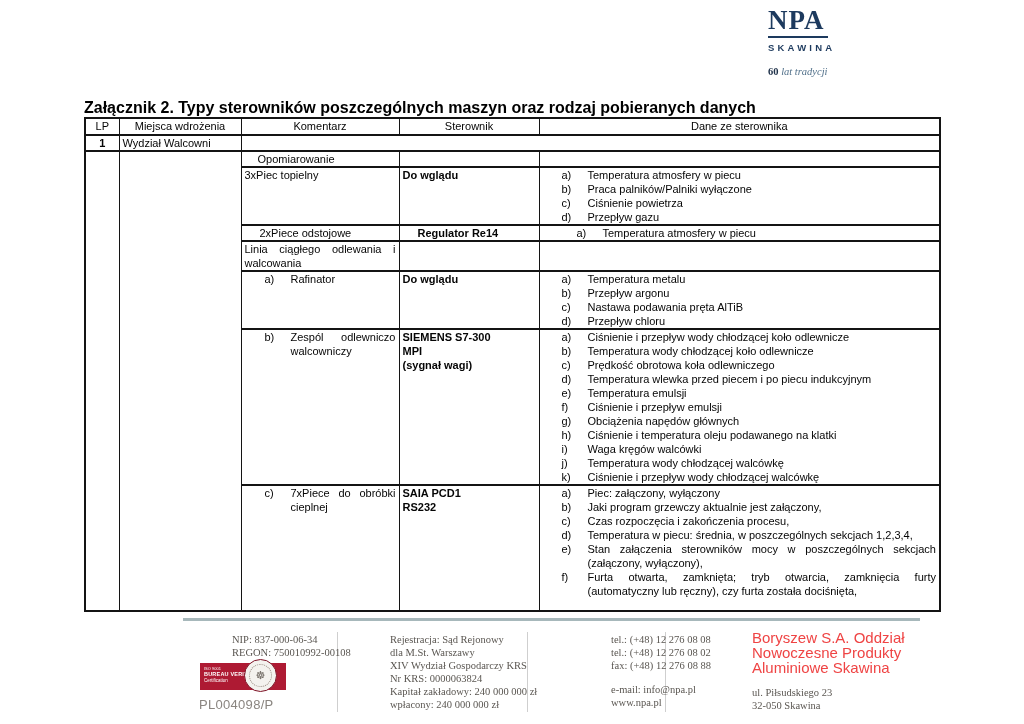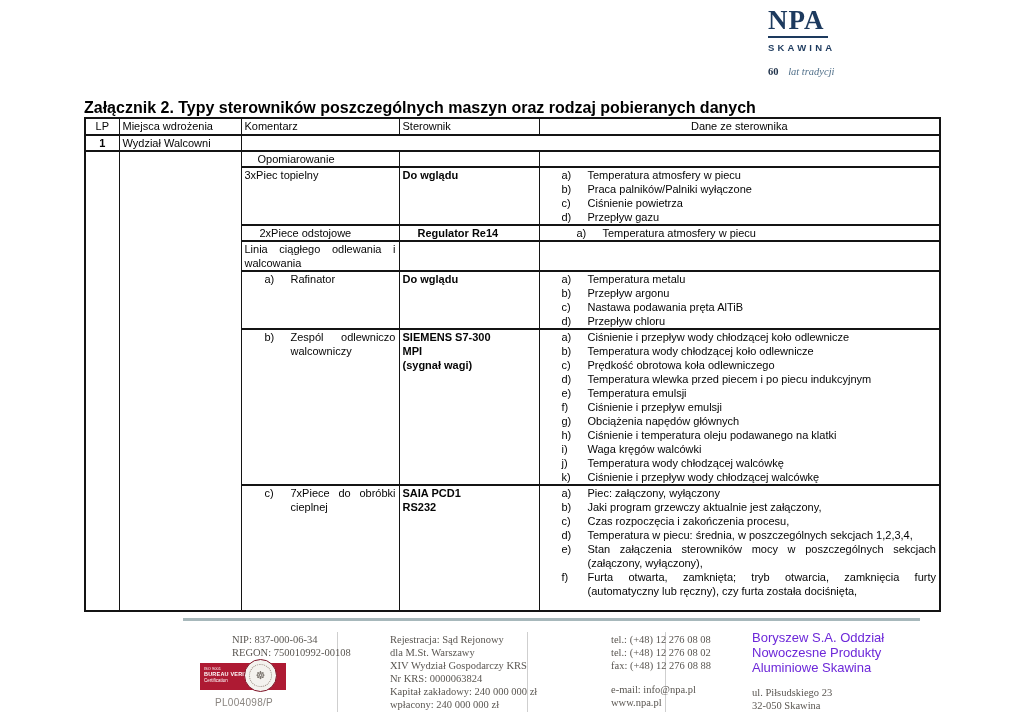--- a/index.html
+++ b/index.html
@@ -10,31 +10,31 @@
   .brand{position:absolute;left:224px;top:0px;font-size:34px;letter-spacing:1.5px;
          color:#c7c7c7;font-weight:400;}
   .logo{position:absolute;left:768px;top:6px;width:64px;text-align:left;}
   .logo .npa{font-family:"Liberation Serif",serif;font-weight:700;font-size:27px;
              color:#1d3a5e;letter-spacing:1px;line-height:28px;}
   .logo .rule{height:2px;background:#1d3a5e;width:60px;margin:2px 0 4px 0;}
   .logo .skawina{font-size:9.5px;font-weight:700;letter-spacing:3.2px;color:#1d3a5e;}
   .logo .tagline{margin-top:13px;font-family:"Liberation Serif",serif;font-size:10.5px;
                  color:#51708a;white-space:nowrap;}
   .logo .tagline b{color:#22344c;font-style:normal;}
-  .logo .tagline i{font-style:italic;margin-left:7px;}
+  .logo .tagline i{font-style:italic;}
 
   
   .doc-title{position:absolute;left:84px;top:99px;font-size:16px;font-weight:700;color:#000;}
 
   
   table.ctl{position:absolute;left:84px;top:117px;width:855px;border-collapse:collapse;
             table-layout:fixed;font-size:11px;line-height:14px;border:2px solid #141414;}
   table.ctl th,table.ctl td{border:1px solid #141414;vertical-align:top;padding:0 3px;
             font-weight:400;overflow:hidden;}
-  table.ctl thead th{height:15px;border-bottom:2px solid #141414;text-align:left;}
+  table.ctl thead th{height:15px;border-bottom:2px solid #141414;text-align:center;}
   table.ctl thead th.c0,table.ctl thead th.c4{text-align:center;}
   table.ctl td{border-top-width:2px;}
   tr.group-row td{height:14px;}
   tr.group-row .c-lp{text-align:center;font-weight:700;}
   tr.sub0 td{height:14px;padding-left:16px;} tr.sub1 td{height:55px;} tr.sub2 td{height:13px;padding-left:18px;}
   tr.sub3 td{height:28px;} tr.sub4 td{height:55px;} tr.sub5 td{height:154px;}
   tr.sub6 td{height:124px;}
   .kom{display:flex;}
   .kp{margin-left:20px;width:26px;flex:0 0 26px;}
   .kt{flex:1;text-align:justify;}
@@ -47,35 +47,35 @@
   
   .f-rule{position:absolute;left:183px;top:618px;width:737px;height:3px;background:#a7b8bb;}
   .f-div{position:absolute;top:632px;height:80px;width:1px;background:#cfcfcf;}
   .f-div.d1{left:337px;} .f-div.d2{left:527px;} .f-div.d3{left:665px;}
   .f-col{position:absolute;font-family:"Liberation Serif",serif;font-size:10.5px;
          line-height:13px;color:#5a5651;}
   .f-col div{white-space:nowrap;margin-left:32px;}
   .f1{left:200px;top:633px;} .f2{left:358px;top:633px;} .f3{left:547px;top:633px;}
   .f3 .grp2{margin-top:11px;}
   .f4{left:688px;top:630px;}
-  .f4 .company{font-family:"Liberation Sans",sans-serif;font-size:13px;line-height:15px;
-               color:#6d28d9;}
+  .f4 .company{font-family:"Liberation Sans",sans-serif;font-size:15px;line-height:15px;
+               color:#ef4444;}
   .f4 .address{margin-top:11px;}
   .cert{position:absolute;left:200px;top:663px;width:86px;height:27px;background:#ae1a33;}
   .cert .ct{position:absolute;left:4px;top:3px;color:#fff;}
   .cert .ct .c1{font-size:4px;line-height:5px;}
   .cert .ct .c2{font-size:5.5px;font-weight:700;line-height:7px;letter-spacing:.2px;}
   .cert .ct .c3{font-size:4.5px;line-height:6px;}
   .cert .emblem{position:absolute;left:44px;top:-4px;width:33px;height:33px;border-radius:50%;
         background:#f4f2ee;border:1px solid #7e1226;box-sizing:border-box;}
   .cert .emblem .inner{position:absolute;left:4px;top:4px;right:4px;bottom:4px;
         border-radius:50%;border:1px dotted #9b8f85;}
   .cert .emblem .fig{position:absolute;left:50%;top:50%;transform:translate(-50%,-52%);
         font-size:11px;color:#6c655e;}
-  .cert-code{position:absolute;left:215px;top:697px;font-size:10px;color:#8a8580;
+  .cert-code{position:absolute;left:199px;top:697px;font-size:13px;color:#8a8580;
         font-family:"Liberation Sans",sans-serif;letter-spacing:.3px;}
 </style>
 </head>
 <body>
 
 <div class="page">
 
   <div class="logo">
     <div class="npa">NPA</div>
     <div class="rule"></div>

